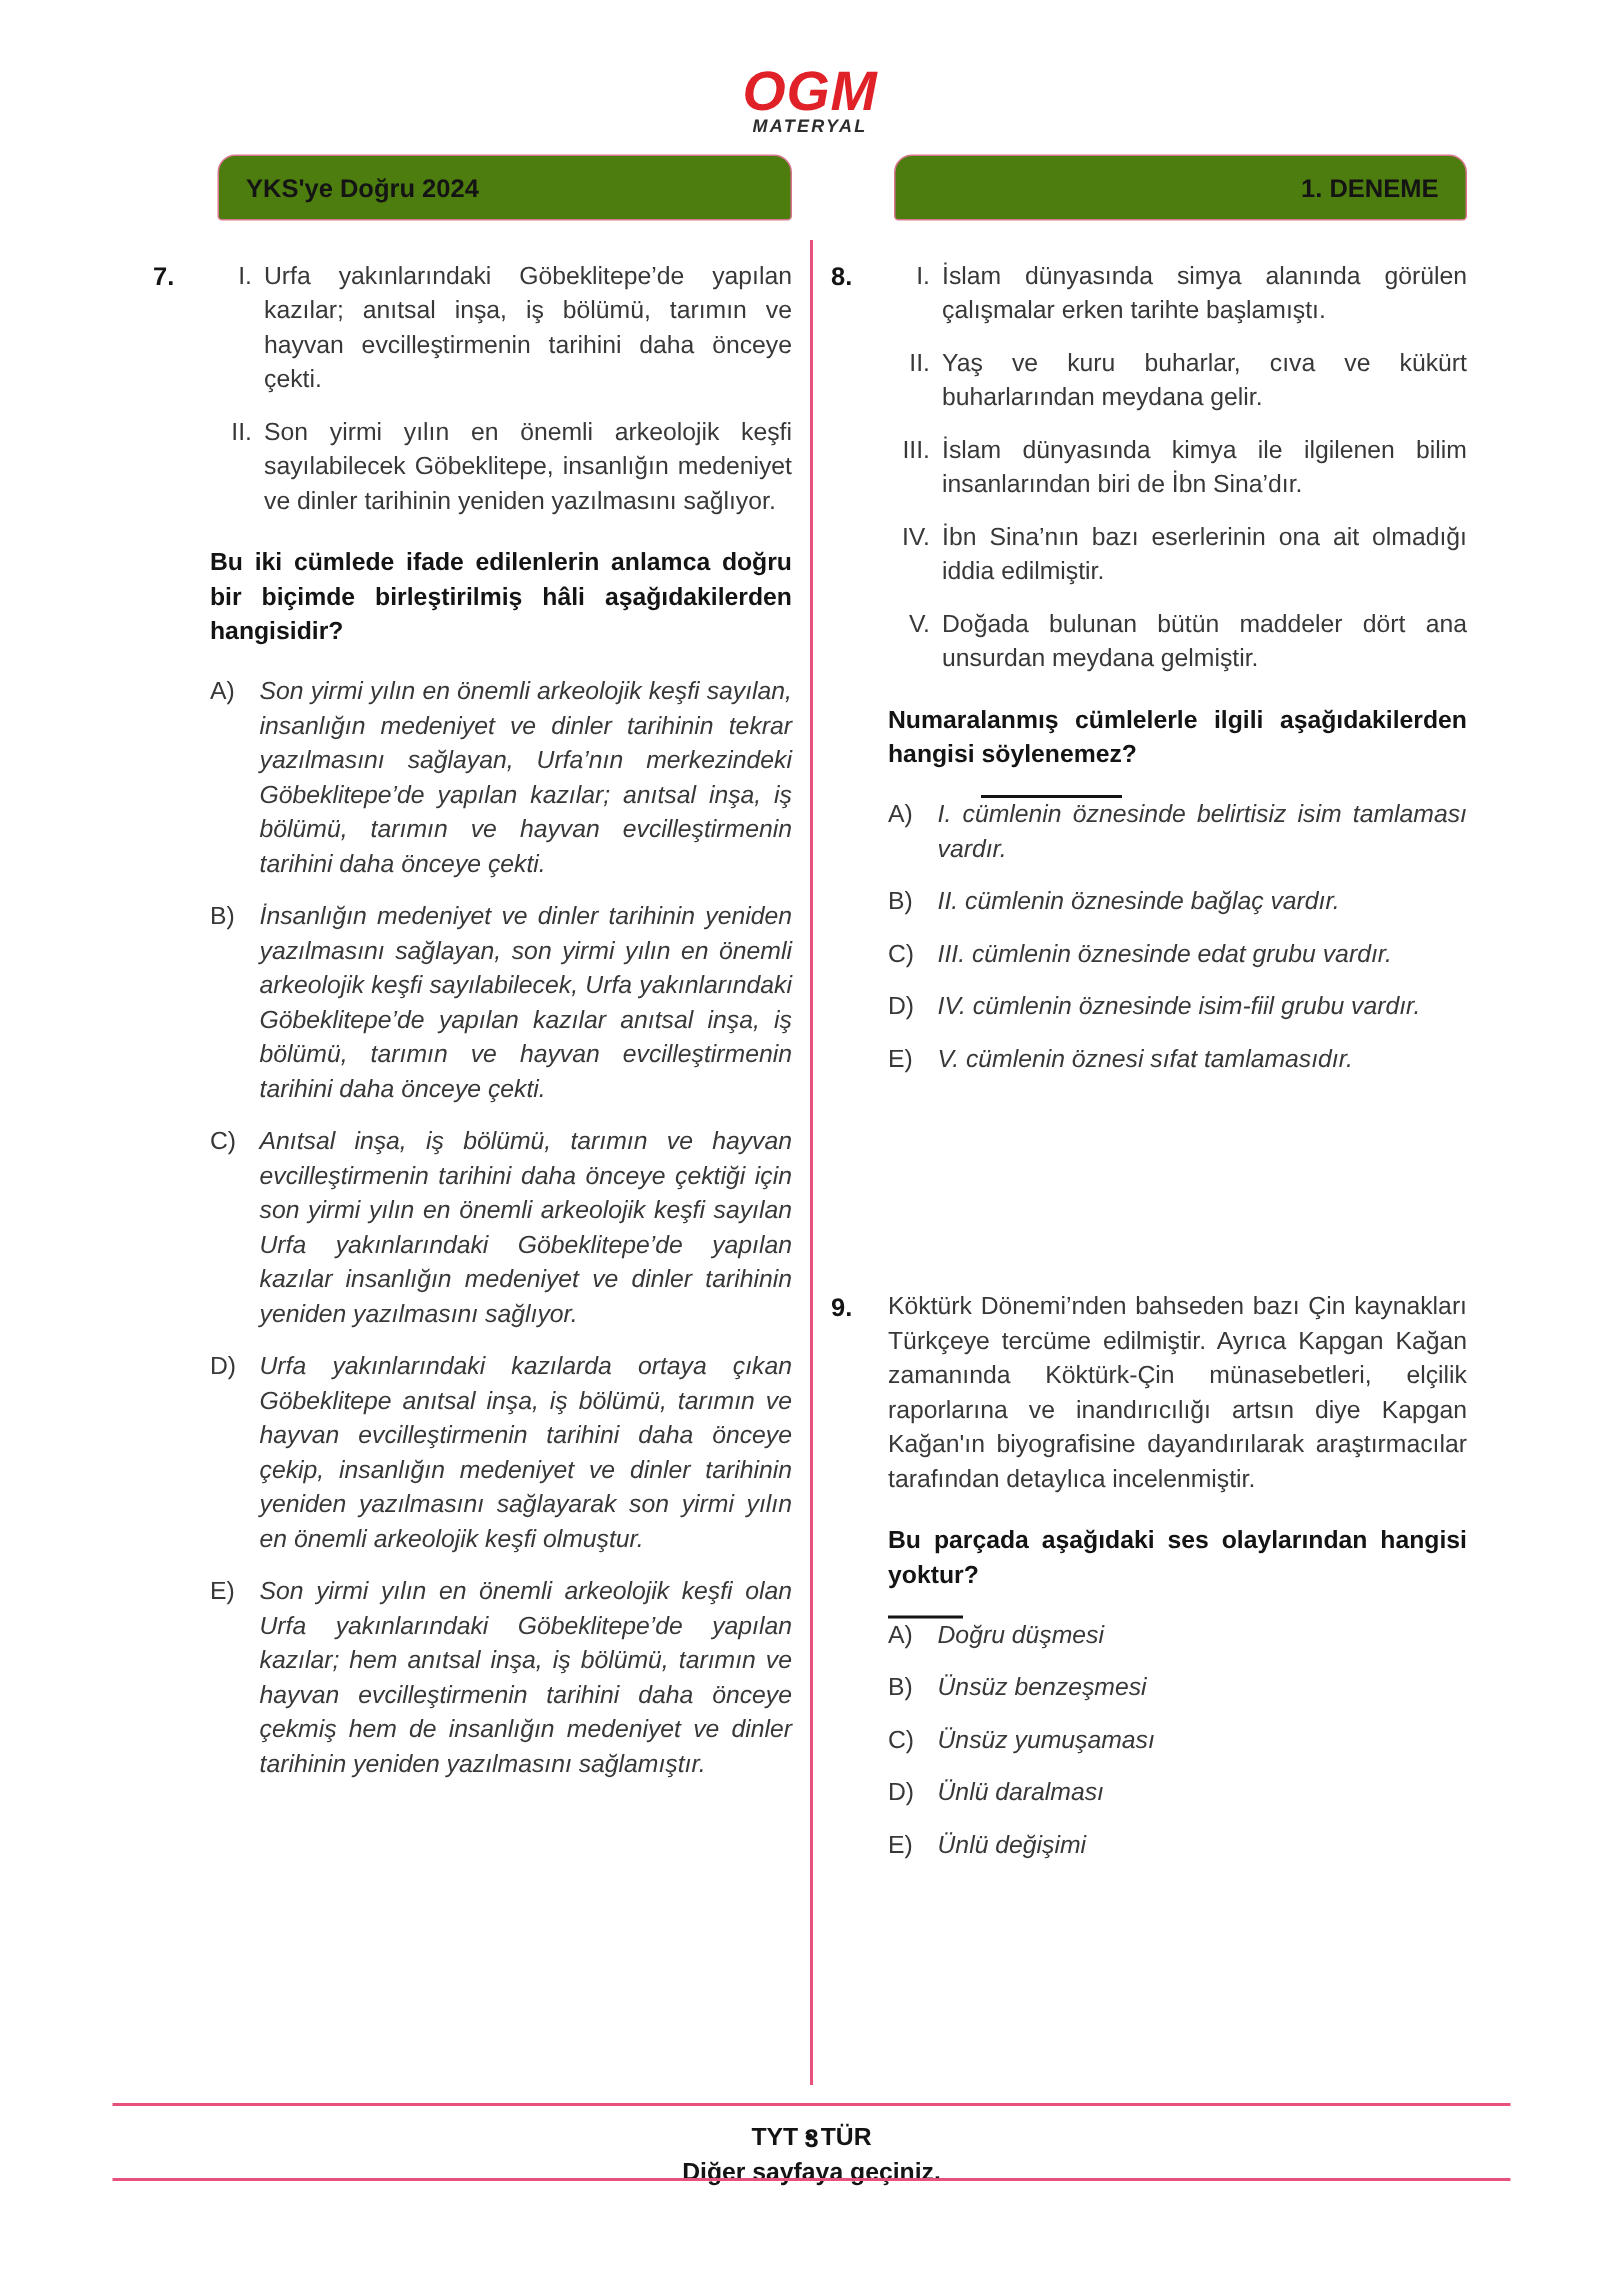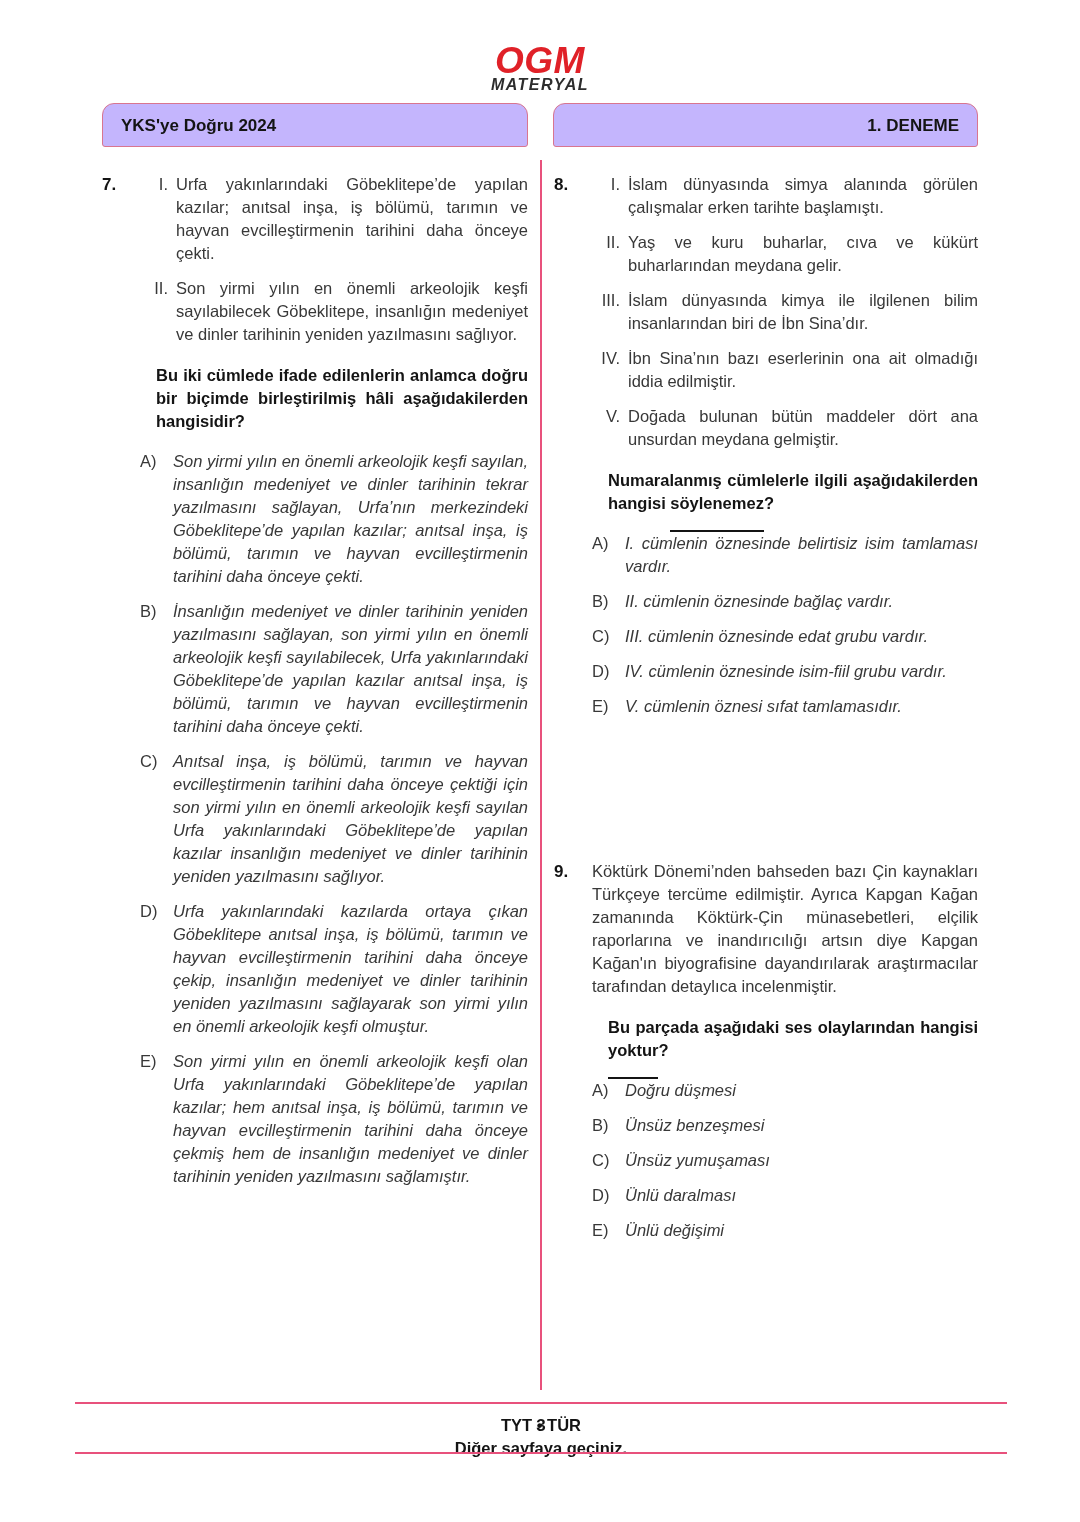--- a/index.html
+++ b/index.html
@@ -9,33 +9,33 @@
     position:relative; width:1080px; height:1522px; background:#ffffff;
     overflow:hidden; color:#383838; font-size:16.5px; line-height:23px;
   }
   
   .logo { position:absolute; top:46px; left:0; width:100%; text-align:center; }
   .logo-main {
     color:#e02128; font-size:37px; font-weight:bold; font-style:italic;
     letter-spacing:0.5px; line-height:30px; display:block;
   }
   .logo-sub {
-    color:#2d2d2d; font-size:16px; font-weight:bold; font-style:italic;
+    color:#2d2d2d; font-size:12px; font-weight:bold; font-style:italic;
     letter-spacing:1.5px; line-height:15px; display:block; margin-top:1px;
   }
   
   .header-row {
     position:absolute; top:103px; left:102px; right:102px;
     display:flex; justify-content:space-between; gap:25px;
   }
   .header-box {
     flex:1; height:44px; border:1.6px solid #d9758f;
     border-radius:12px 12px 3px 3px;
     display:flex; align-items:center; padding:12px 18px;
-    font-weight:bold; font-size:17px; color:#141414; background:#c4b5fd;
+    font-weight:bold; font-size:17px; color:#141414; background:#4d7c0f;margin-left:43px;
   }
   .header-box.right { justify-content:flex-end;align-items:center; }
   
   .columns {
     position:absolute; top:173px; left:102px; right:102px;
     display:flex; justify-content:space-between;
   }
   .col-left  { width:426px; }
   .col-right { width:424px; }
   .divider {
@@ -44,21 +44,21 @@
   }
   
   .question { display:flex; }
   .qnum { width:38px; flex-shrink:0; font-weight:bold; font-size:17px; color:#141414; }
   .qbody { flex:1; min-width:0; }
   .statement { display:flex; margin-bottom:12px; }
   .slabel { width:28px; flex-shrink:0; text-align:right; margin-right:8px; }
   .stext  { flex:1; text-align:justify; }
   .stem {
     font-weight:bold; color:#141414; text-align:justify;
-    margin:18px 0 17px 16px;
+    margin:18px 0 17px 0;
   }
   .u { border-bottom:2px solid #141414; padding-bottom:18px; }
   .option { display:flex; margin-bottom:12px; }
   .olabel { width:33px; flex-shrink:0; }
   .otext  { flex:1; text-align:justify;font-style:italic; }
   .paragraph { text-align:justify; }
   .q-gap { margin-top:130px; }
   
   .footer-rule {
     position:absolute; left:75px; right:73px; height:2px; background:#e8517c;

